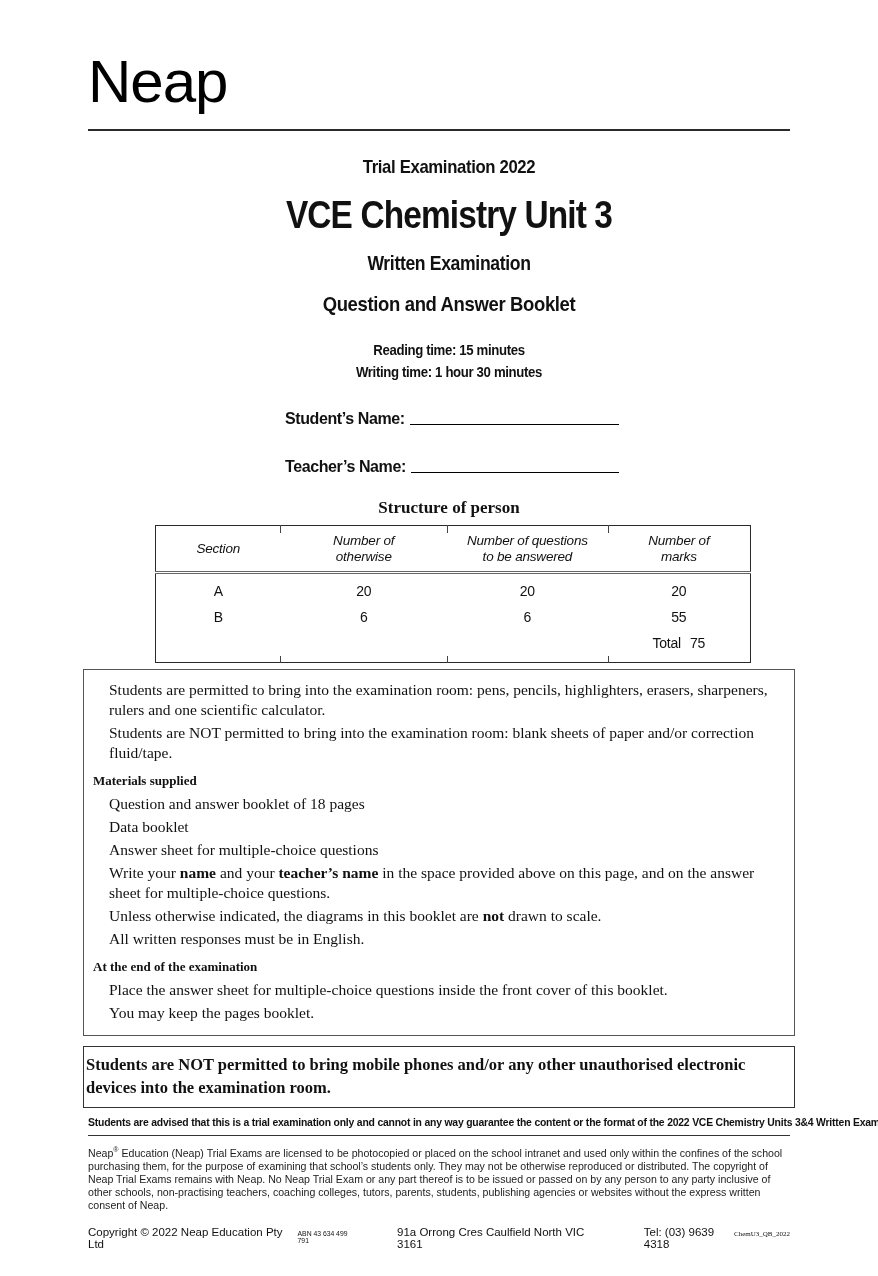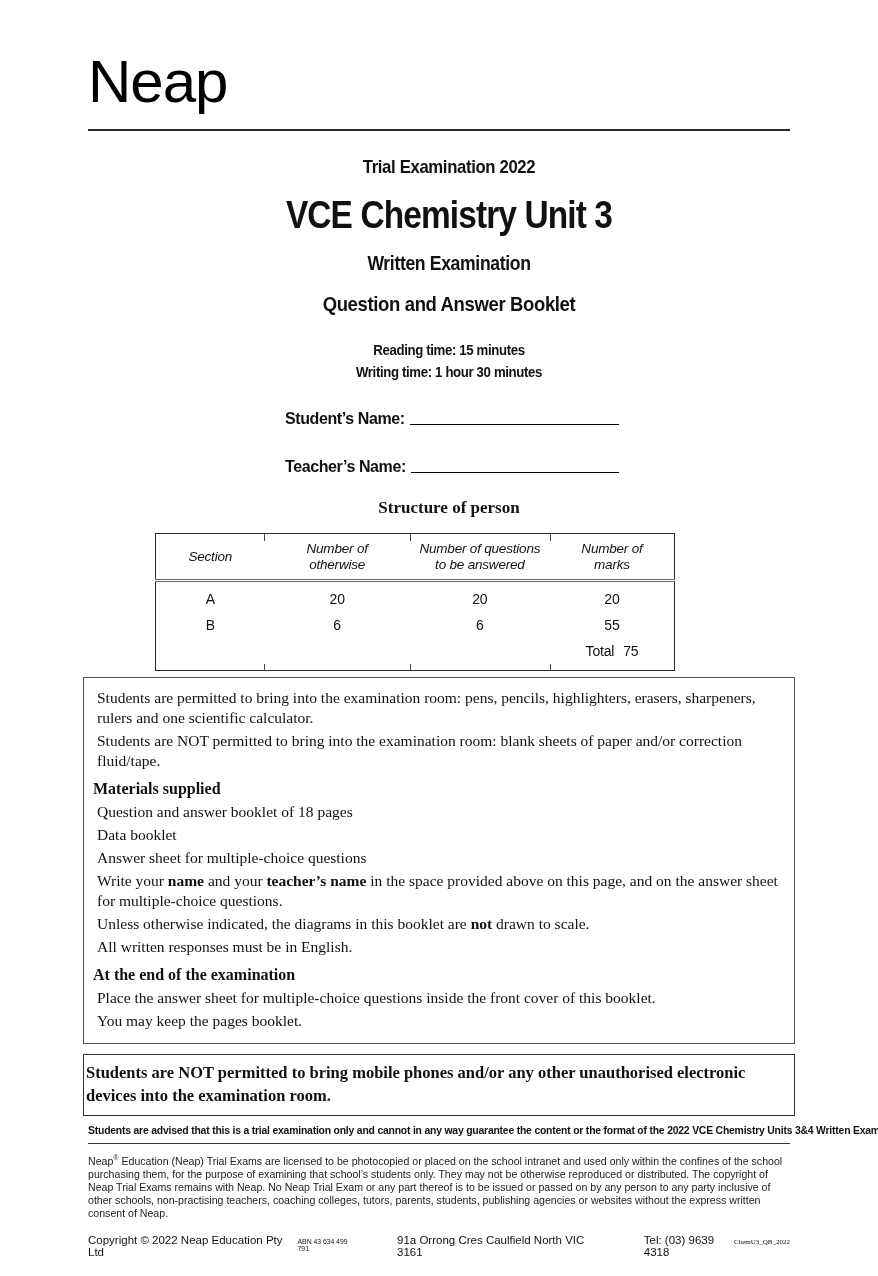--- a/index.html
+++ b/index.html
@@ -27,39 +27,39 @@
 
   
   .name-row { display:flex; width:334px; margin:28px auto 0; position:relative; left:13px; }
   .name-row.second { margin-top:30px; }
   .name-label { font-size:16px; font-weight:bold; letter-spacing:-0.4px; white-space:nowrap; }
   .name-line  { flex:1; border-bottom:1.4px solid #000; height:15px; margin-left:5px; }
 
   
   .tbl-title { margin-top:22px; text-align:center; position:relative; left:10px;
                font-family:"Liberation Serif", serif; font-size:17px; font-weight:bold; }
-  .tbl-wrap { position:relative; width:520px; margin:15px 0 0 67px; }
+  .tbl-wrap { position:relative; width:596px; margin:7px 0 0 67px; }
   table { width:100%; border-collapse:collapse; border:1.6px solid #2a2a2a; }
   th { font-style:italic; font-weight:normal; font-size:13.5px; letter-spacing:-0.2px;
        padding:7px 2px 6px; border-bottom:3px double #666; vertical-align:middle; }
   th span { display:block; line-height:16px; text-align:center; }
   td { text-align:center; font-size:14px; line-height:20px; letter-spacing:-0.2px; padding:3px 2px; }
   tbody tr:first-child td { padding-top:7px; }
   tr.total-row td { padding-bottom:9px; }
   .col1{width:21%;} .col2{width:28%;} .col3{width:27%;} .col4{width:24%;}
   .tick { position:absolute; width:1px; background:#444; }
   .tick.top { top:0; height:8px; }
   .tick.bot { bottom:0; height:7px; }
   .tk1{left:21%;} .tk2{left:49%;} .tk3{left:76%;}
   .total-cell span { display:inline-block; }
   .total-cell .gap { margin-left:9px; }
   .info-box { margin:6px -5px 0; border:1.5px solid #555; padding:7px 9px 9px;
               font-family:"Liberation Serif", serif; font-size:15.5px; }
-  .info-box p  { margin:3px 4px; line-height:20px; }
-  .info-box h3 { margin:8px 0 3px; font-size:16px; line-height:20px; font-weight:bold; }
+  .info-box p  { margin:3px 16px; line-height:20px; }
+  .info-box h3 { margin:8px 0 3px; font-size:13px; line-height:20px; font-weight:bold; }
 
   .phones-box { margin:10px -5px 0; border:1.6px solid #333; padding:6px 2px 8px; }
   .phones-box p { font-family:"Liberation Serif", serif; font-size:16.5px; line-height:23px; font-weight:bold; }
 
   .advice { margin-top:9px; font-size:10.4px; font-weight:bold; letter-spacing:-0.2px; white-space:nowrap; }
 
   .license { margin-top:7px; font-size:10.6px; line-height:13.2px; color:#1c1c1c; }
   .license sup { font-size:7px; }
 
   

